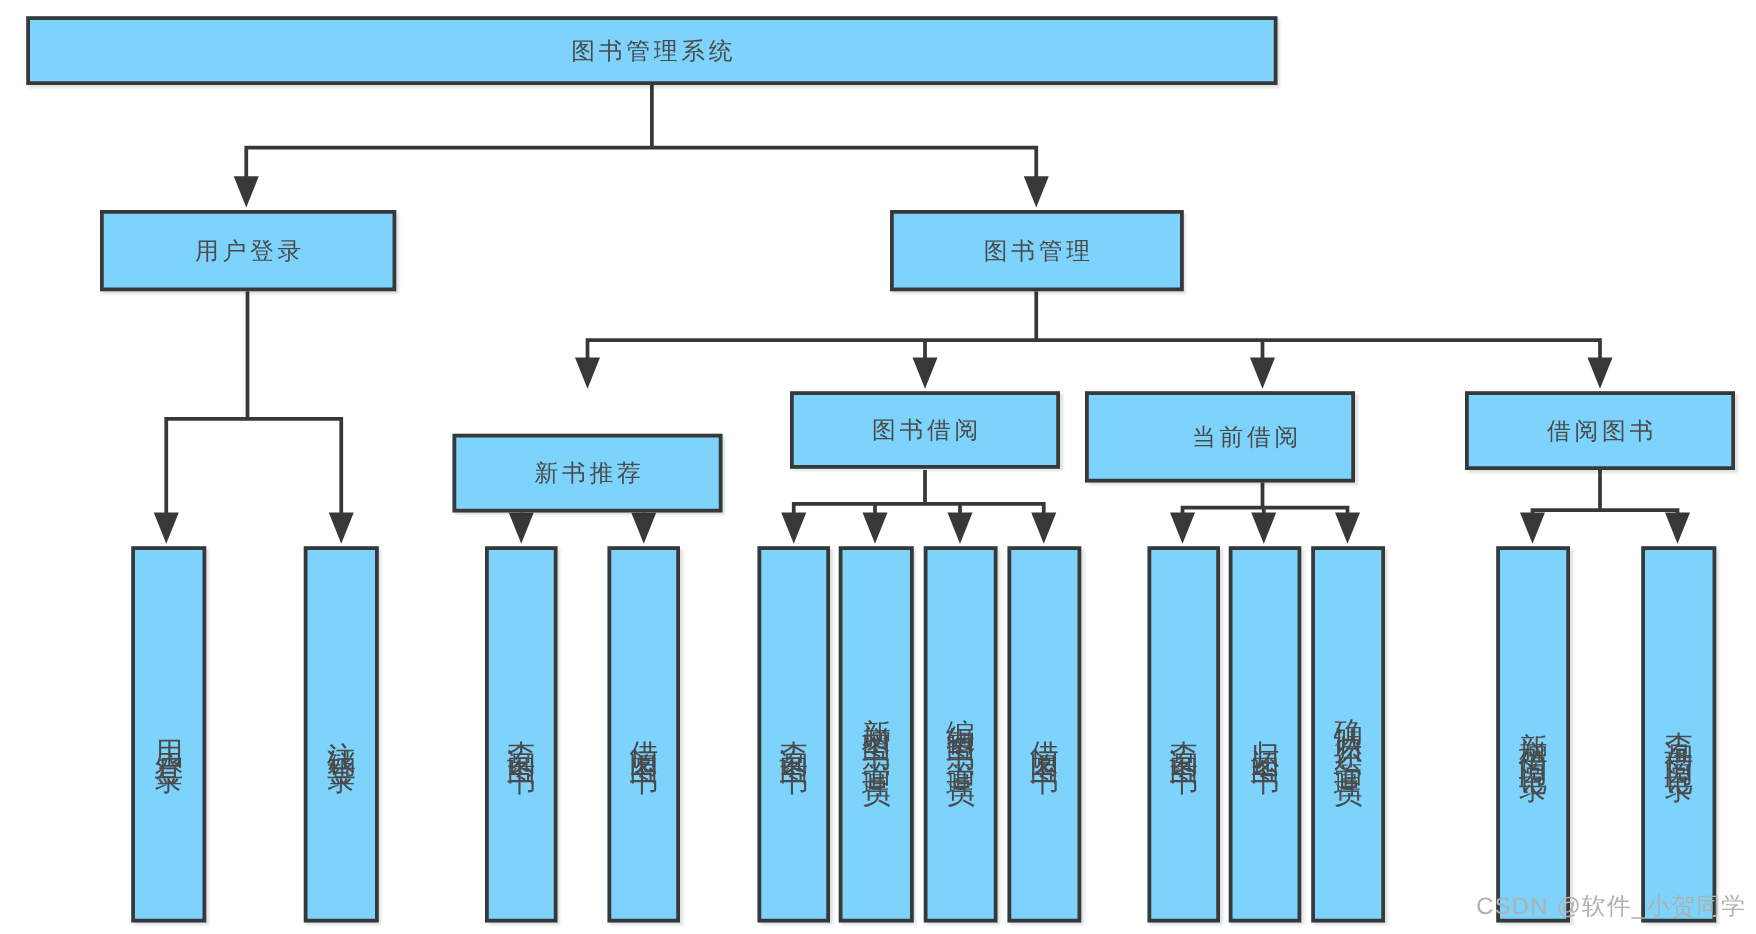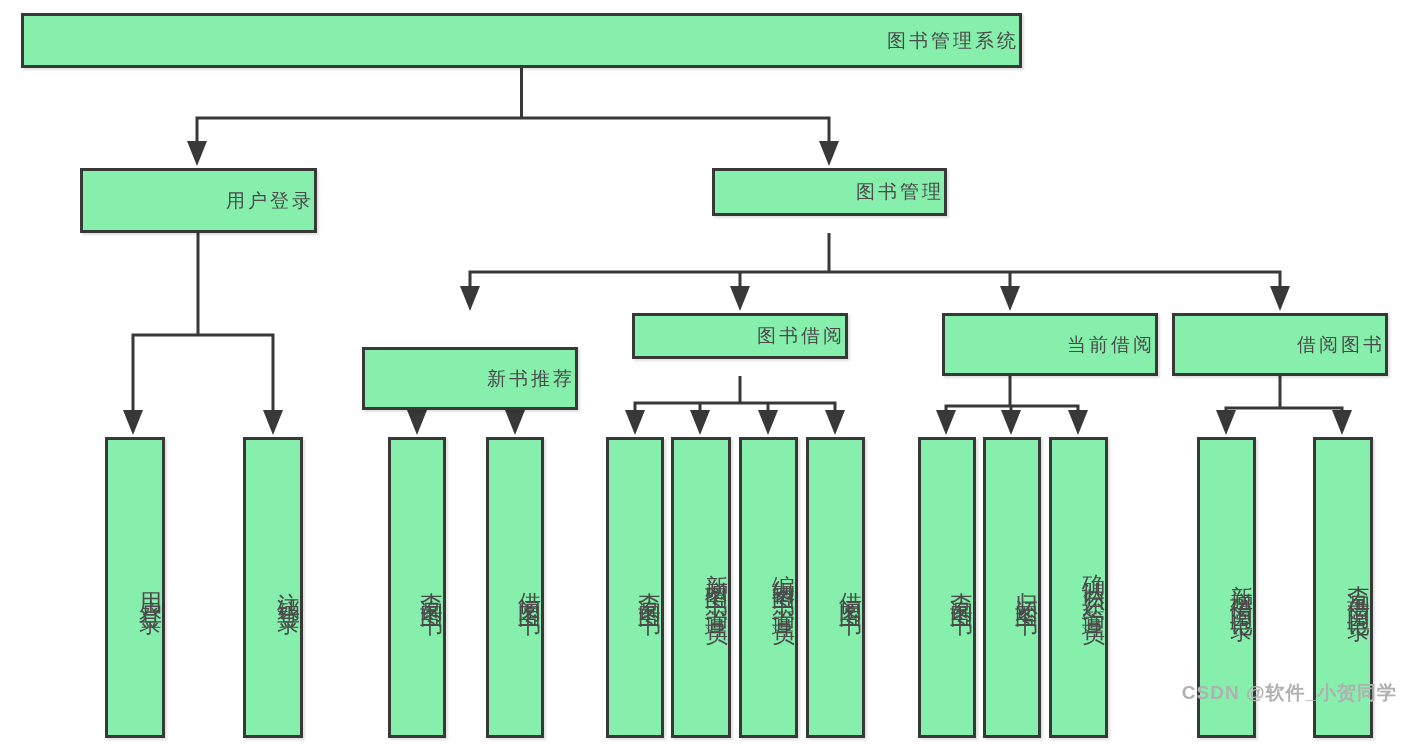--- a/index.html
+++ b/index.html
@@ -1,32 +1,32 @@
 <!DOCTYPE html>
 <html><head>
 <meta charset="utf-8">
 <style>
   html,body{margin:0;padding:0;background:#ffffff;}
   body{font-family:"Liberation Sans","DejaVu Sans",sans-serif;}
   #canvas{position:relative;width:1405px;height:747px;background:#ffffff;overflow:hidden;}
   #connector-svg{position:absolute;left:0;top:0;width:1405px;height:747px;pointer-events:none;}
   .node{
-    position:absolute;box-sizing:border-box;background:#86efac;
-    border:3px solid #383838;display:flex;align-items:center;justify-content:flex-end;
+    position:absolute;box-sizing:border-box;background:#7dd3fc;
+    border:3px solid #383838;display:flex;align-items:center;justify-content:center;
     box-shadow:2px 2px 2px rgba(0,0,0,0.12);
   }
   .node .lbl{color:#4a4a4a;white-space:nowrap;}
   .node.horiz .lbl{font-size:19px;letter-spacing:3px;text-indent:3px;}
   .node.vert .lbl{
     writing-mode:vertical-rl;text-orientation:mixed;
     font-size:23px;letter-spacing:7px;line-height:1;
   }
   #watermark{
-    position:absolute;top:680px;right:8px;
-    font-size:19px;letter-spacing:1px;color:#b0b0b0;z-index:5;font-weight:bold;
+    position:absolute;top:712px;right:8px;
+    font-size:19px;letter-spacing:1px;color:#b0b0b0;z-index:5;
   }
 </style>
 </head>
 <body>
 
 <div id="canvas">
 
   <svg id="connector-svg" viewBox="0 0 1405 747" xmlns="http://www.w3.org/2000/svg">
     <g stroke="#383838" stroke-width="3" fill="none">
 
@@ -79,30 +79,30 @@
     </g>
   </svg>
 
   <div id="nodes">
       <div class="node horiz" style="left: 21px; top: 13px; width: 1001px; height: 55px;">
         <span class="lbl">图书管理系统</span>
       </div>
       <div class="node horiz" style="left: 80px; top: 168px; width: 237px; height: 65px;">
         <span class="lbl">用户登录</span>
       </div>
-      <div class="node horiz" style="left: 712px; top: 168px; width: 235px; height: 48px;">
+      <div class="node horiz" style="left: 712px; top: 168px; width: 235px; height: 65px;">
         <span class="lbl">图书管理</span>
       </div>
       <div class="node horiz" style="left: 362px; top: 313px; width: 216px; height: 63px; margin-top: 34px;">
         <span class="lbl">新书推荐</span>
       </div>
-      <div class="node horiz" style="left: 632px; top: 313px; width: 216px; height: 46px;">
+      <div class="node horiz" style="left: 632px; top: 313px; width: 216px; height: 62px;">
         <span class="lbl">图书借阅</span>
       </div>
-      <div class="node horiz" style="left: 942px; top: 313px; width: 216px; height: 63px; padding-left: 40px;">
+      <div class="node horiz" style="left: 868px; top: 313px; width: 216px; height: 73px; padding-left: 40px;">
         <span class="lbl">当前借阅</span>
       </div>
       <div class="node horiz" style="left: 1172px; top: 313px; width: 216px; height: 63px;">
         <span class="lbl">借阅图书</span>
       </div>
       <div class="node vert" style="left: 105px; top: 437px; width: 60px; height: 301px;">
         <span class="lbl">用户登录</span>
       </div>
       <div class="node vert" style="left: 243px; top: 437px; width: 60px; height: 301px;">
         <span class="lbl">注销登录</span>

